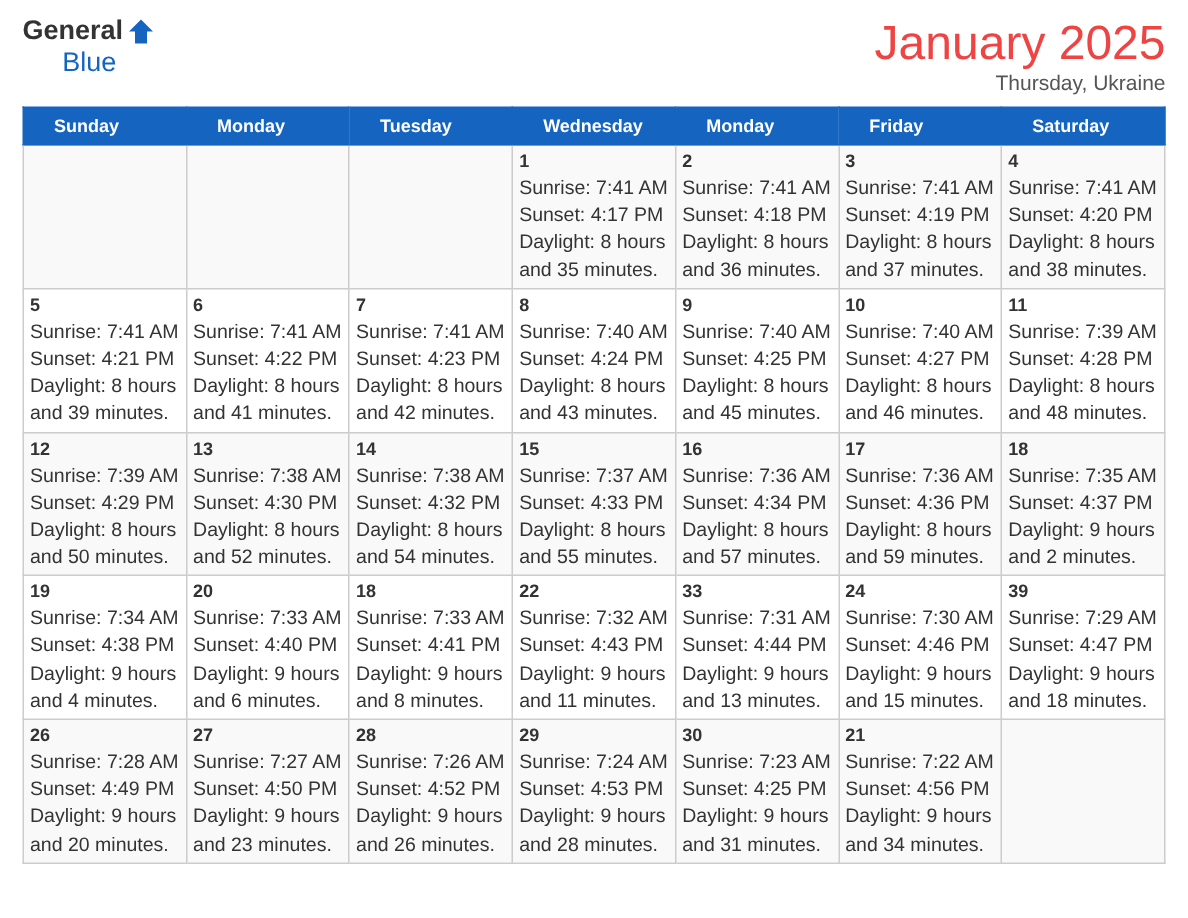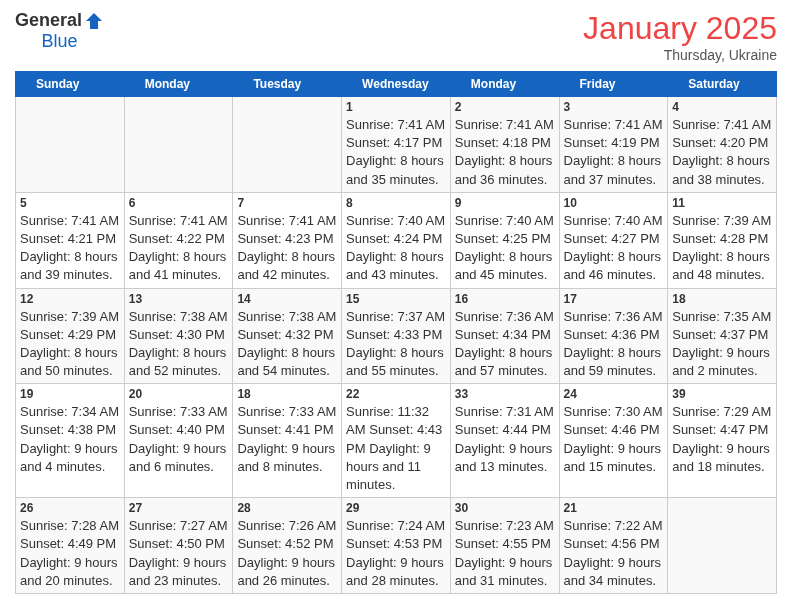--- a/index.html
+++ b/index.html
@@ -277,21 +277,21 @@
           </td>
           <td>
             <div class="day-num">18</div>
             <div class="day-detail">Sunrise: 7:33 AM
 Sunset: 4:41 PM
 Daylight: 9 hours
 and 8 minutes.</div>
           </td>
           <td>
             <div class="day-num">22</div>
-            <div class="day-detail">Sunrise: 11:32 AM
+            <div class="day-detail">Sunrise: 7:32 AM
 Sunset: 4:43 PM
 Daylight: 9 hours
 and 11 minutes.</div>
           </td>
           <td>
             <div class="day-num">33</div>
             <div class="day-detail">Sunrise: 7:31 AM
 Sunset: 4:44 PM
 Daylight: 9 hours
 and 13 minutes.</div>
@@ -336,21 +336,21 @@
           <td>
             <div class="day-num">29</div>
             <div class="day-detail">Sunrise: 7:24 AM
 Sunset: 4:53 PM
 Daylight: 9 hours
 and 28 minutes.</div>
           </td>
           <td>
             <div class="day-num">30</div>
             <div class="day-detail">Sunrise: 7:23 AM
-Sunset: 4:55 PM
+Sunset: 4:25 PM
 Daylight: 9 hours
 and 31 minutes.</div>
           </td>
           <td>
             <div class="day-num">21</div>
             <div class="day-detail">Sunrise: 7:22 AM
 Sunset: 4:56 PM
 Daylight: 9 hours
 and 34 minutes.</div>
           </td>

